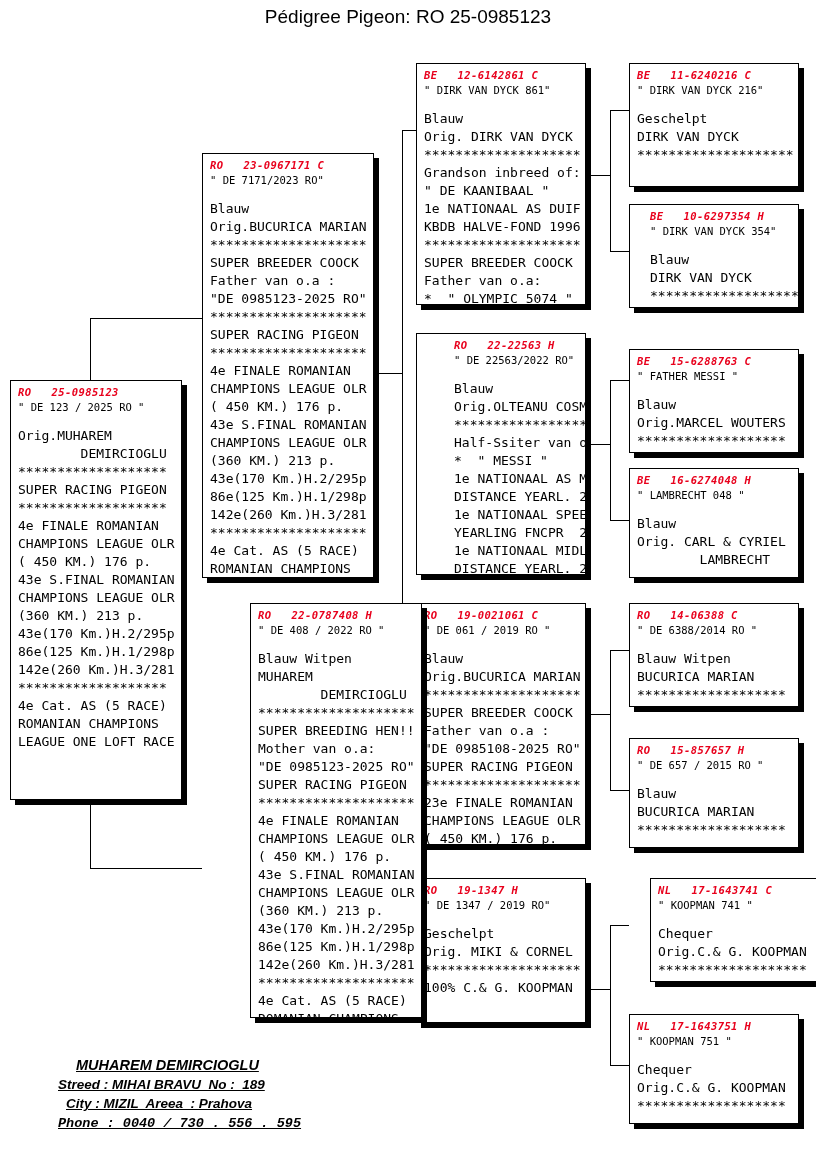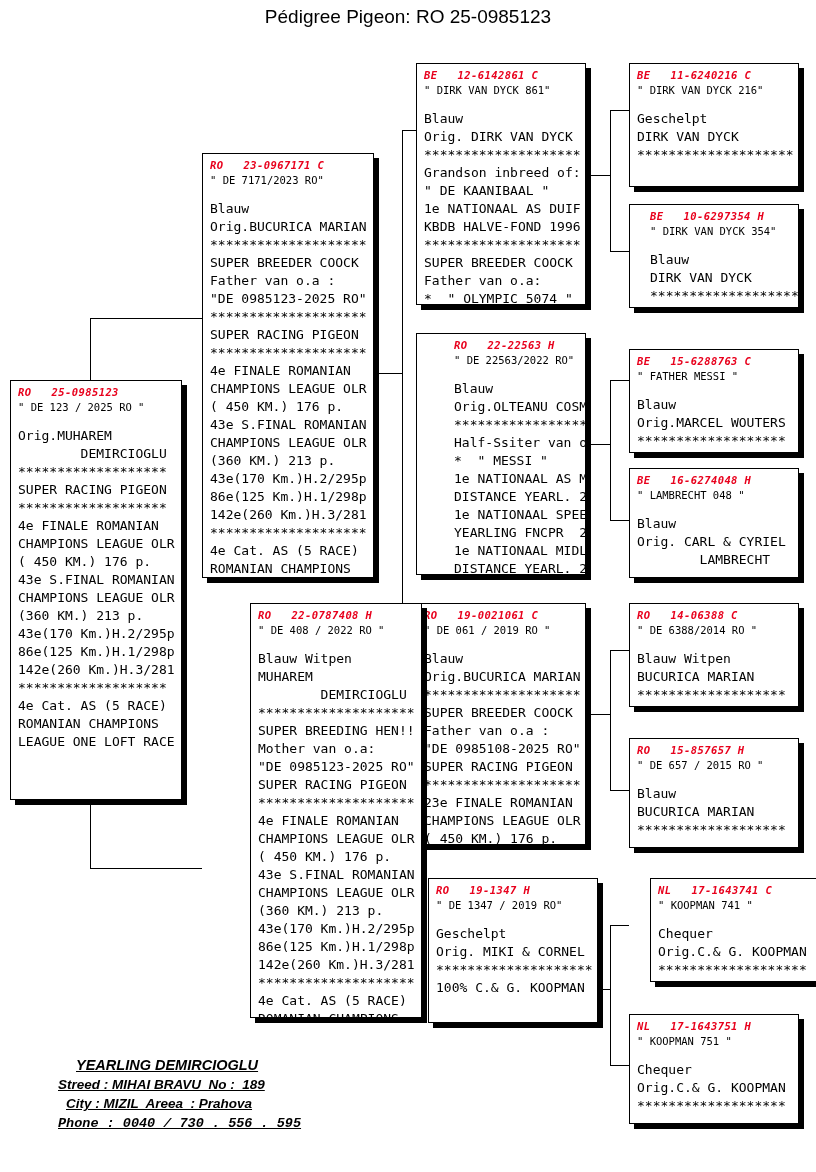--- a/index.html
+++ b/index.html
@@ -235,21 +235,21 @@
 SUPER BREEDER COOCK
 Father van o.a :
 "DE 0985108-2025 RO"
 SUPER RACING PIGEON
 ********************
 23e FINALE ROMANIAN
 CHAMPIONS LEAGUE OLR
 ( 450 KM.) 176 p.</div>
   </div>
 
-  <div class="box" style="left:416px;top:878px;width:170px;height:145px;margin-left:12px;">
+  <div class="box" style="left:416px;top:878px;width:170px;height:145px;">
     <div class="ring">RO   19-1347 H</div>
     <div class="name">" DE 1347 / 2019 RO"</div>
     <div class="body">Geschelpt
 Orig. MIKI &amp; CORNEL
 ********************
 100% C.&amp; G. KOOPMAN</div>
   </div>
 
   <div class="box" style="left:202px;top:153px;width:172px;height:425px;">
     <div class="ring">RO   23-0967171 C</div>
@@ -320,19 +320,19 @@
 43e(170 Km.)H.2/295p
 86e(125 Km.)H.1/298p
 142e(260 Km.)H.3/281
 *******************
 4e Cat. AS (5 RACE)
 ROMANIAN CHAMPIONS
 LEAGUE ONE LOFT RACE</div>
   </div>
 
   <div class="owner">
-    <span class="row"><div class="l0">YEARLING DEMIRCIOGLU</div></span>
+    <span class="row"><div class="l0">MUHAREM DEMIRCIOGLU</div></span>
     <span class="row"><div class="l1">Streed : MIHAI BRAVU  No :  189</div></span>
     <span class="row"><div class="l2">City : MIZIL  Areea  : Prahova</div></span>
     <span class="row"><div class="l3">Phone : 0040 / 730 . 556 . 595</div></span>
   </div>
 
 </div>
 
 </body></html>

